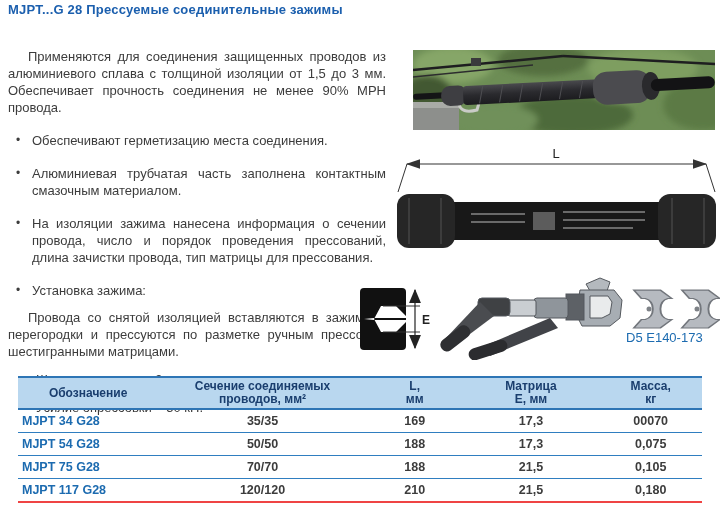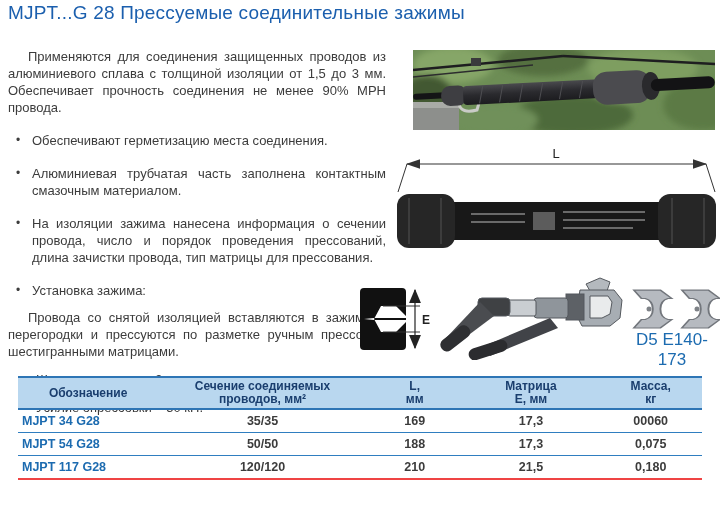--- a/index.html
+++ b/index.html
@@ -12,21 +12,21 @@
     --body-text:#3c3c3c;
   }
   *{box-sizing:border-box;}
   html,body{margin:0;padding:0;}
   body{
     width:720px;height:508px;position:relative;overflow:hidden;background:#fff;
     font-family:"Liberation Sans","DejaVu Sans",sans-serif;color:var(--body-text);
   }
   .page-title{
     position:absolute;left:8px;top:2px;width:704px;
-    font-size:19px;font-weight:normal;color:var(--accent);letter-spacing:.2px;
+    font-size:13px;font-weight:bold;color:var(--accent);letter-spacing:.2px;
   }
   .left-col{
     position:absolute;left:8px;top:41px;width:378px;
     font-size:13px;line-height:17px;text-align:justify;
   }
   .para{margin:7px 0 11px 0;text-indent:20px;}
   .bullet{position:relative;padding-left:24px;margin:16px 0 10px 0;}
   .bullet::before{content:"•";position:absolute;left:8px;top:0;font-size:12px;}
   .plain-line{margin:0 0 11px 0;text-align:left;}
   .dash{position:relative;padding-left:28px;margin:0 0 11px 0;text-align:left;}
@@ -36,22 +36,22 @@
   .diagram{position:absolute;left:393px;top:146px;width:327px;height:122px;}
   .tools{position:absolute;left:356px;top:276px;width:364px;height:88px;}
   .die-cross{position:absolute;left:2px;top:6px;}
   .press{position:absolute;left:82px;top:0;}
   .press-label{
     position:absolute;left:130px;top:62px;width:120px;text-align:center;
     color:var(--link);font-size:13px;
   }
   .dies{position:absolute;left:272px;top:10px;}
   .dies-label{
-    position:absolute;left:270px;top:54px;width:92px;text-align:center;
-    color:var(--link);font-size:17px;
+    position:absolute;left:270px;top:54px;width:92px;
+    color:var(--link);font-size:13px;
   }
 
   table.spec{
     position:absolute;left:18px;top:376px;width:684px;
     border-collapse:collapse;table-layout:fixed;
   }
   table.spec thead tr{
     background:var(--hdr-bg);
     border-top:2px solid var(--line-strong);
     border-bottom:2px solid var(--line-strong);
@@ -246,30 +246,37 @@
       <th>Масса,
 кг</th>
     </tr>
   </thead>
   <tbody>
     <tr>
       <td class="name">MJPT 34 G28</td>
       <td>35/35</td>
       <td>169</td>
       <td>17,3</td>
-      <td>00060</td>
+      <td>00070</td>
     </tr>
     <tr>
       <td class="name">MJPT 54 G28</td>
       <td>50/50</td>
       <td>188</td>
       <td>17,3</td>
       <td>0,075</td>
     </tr>
     <tr>
+      <td class="name">MJPT 75 G28</td>
+      <td>70/70</td>
+      <td>188</td>
+      <td>21,5</td>
+      <td>0,105</td>
+    </tr>
+    <tr>
       <td class="name">MJPT 117 G28</td>
       <td>120/120</td>
       <td>210</td>
       <td>21,5</td>
       <td>0,180</td>
     </tr>
   </tbody>
 </table>
 
 </body></html>

